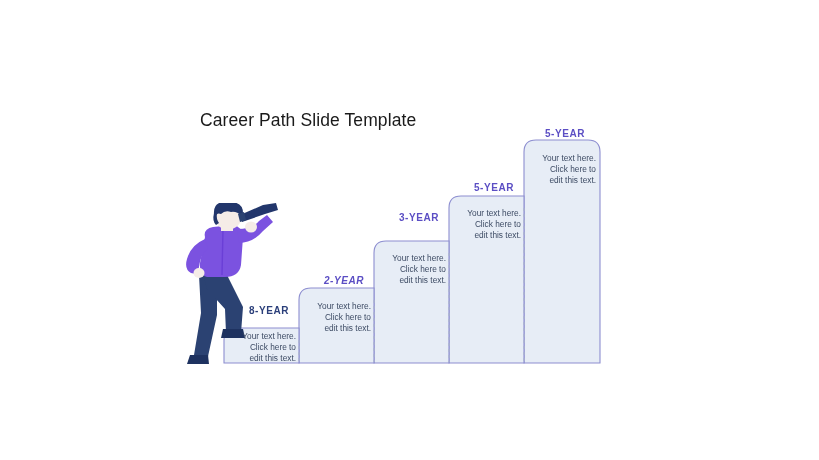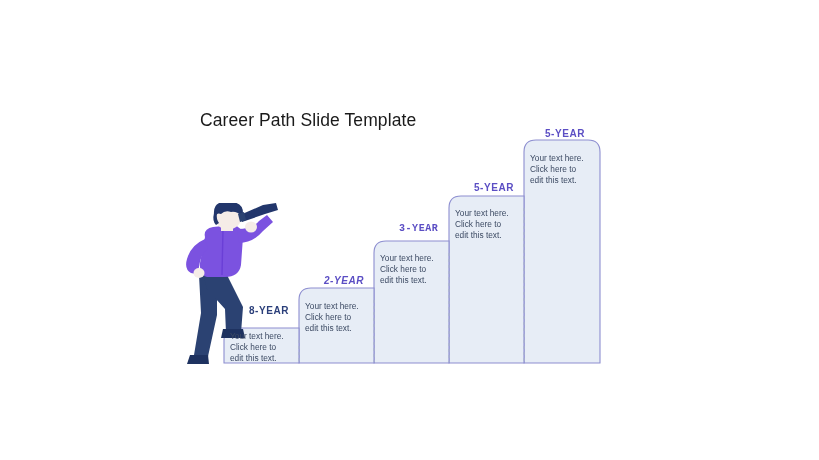--- a/index.html
+++ b/index.html
@@ -53,21 +53,21 @@
     white-space: nowrap;
   }
   .step-label.navy { color: #2b3f7a; }
 
   
   .step-text {
     position: absolute;
     font-size: 8.3px;
     line-height: 11.2px;
     color: #3c4a63;
-    text-align: left;
+    text-align: right;
     white-space: pre-line;
   }
 
   
   #figure-illustration {
     position: absolute;
     left: 181px;
     top: 203px;
     width: 106px;
     height: 168px;
@@ -136,21 +136,21 @@
   <div class="step-label navy" style="left:249px; top:305px;">8-YEAR</div>
   <div class="step-text" style="left:230px; top:331px; width:66px;">Your text here.
 Click here to
 edit this text.</div>
 
   <div class="step-label" style="left:324px; top:275px;font-style:italic;">2-YEAR</div>
   <div class="step-text" style="left:305px; top:301px; width:66px;">Your text here.
 Click here to
 edit this text.</div>
 
-  <div class="step-label" style="left:399px; top:223px;font-family:Liberation Mono, monospace;">3-YEAR</div>
+  <div class="step-label" style="left:399px; top:212px;">3-YEAR</div>
   <div class="step-text" style="left:380px; top:253px; width:66px;">Your text here.
 Click here to
 edit this text.</div>
 
   <div class="step-label" style="left:474px; top:182px;">5-YEAR</div>
   <div class="step-text" style="left:455px; top:208px; width:66px;">Your text here.
 Click here to
 edit this text.</div>
 
   <div class="step-label" style="left:545px; top:128px;">5-YEAR</div>

